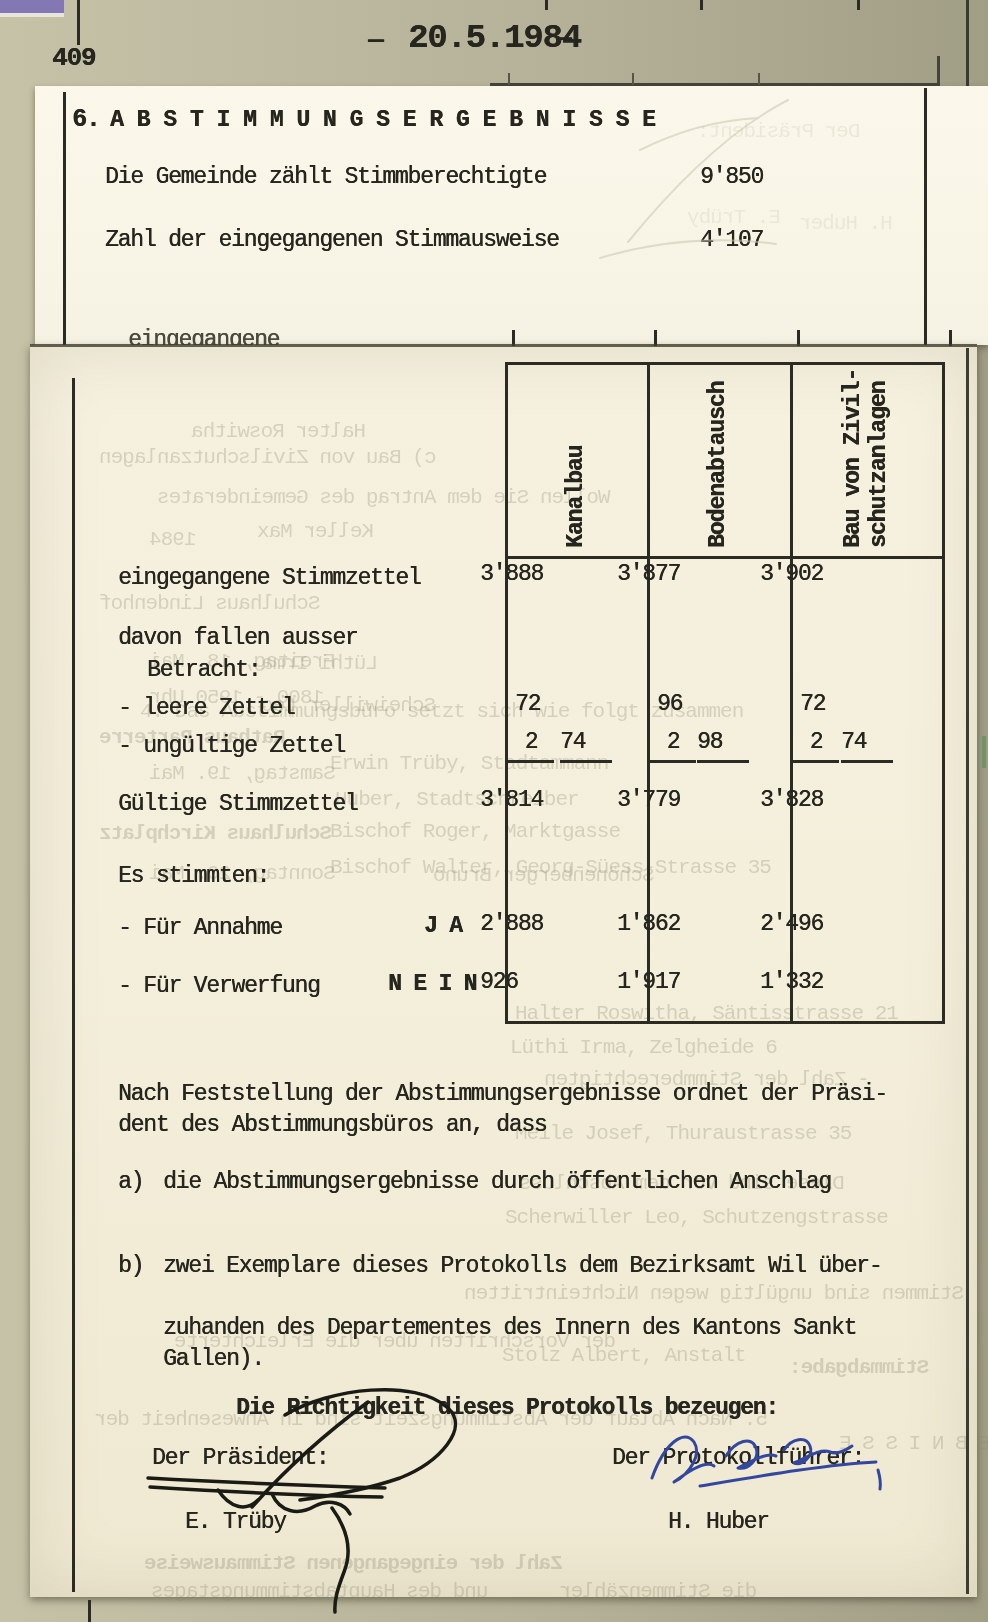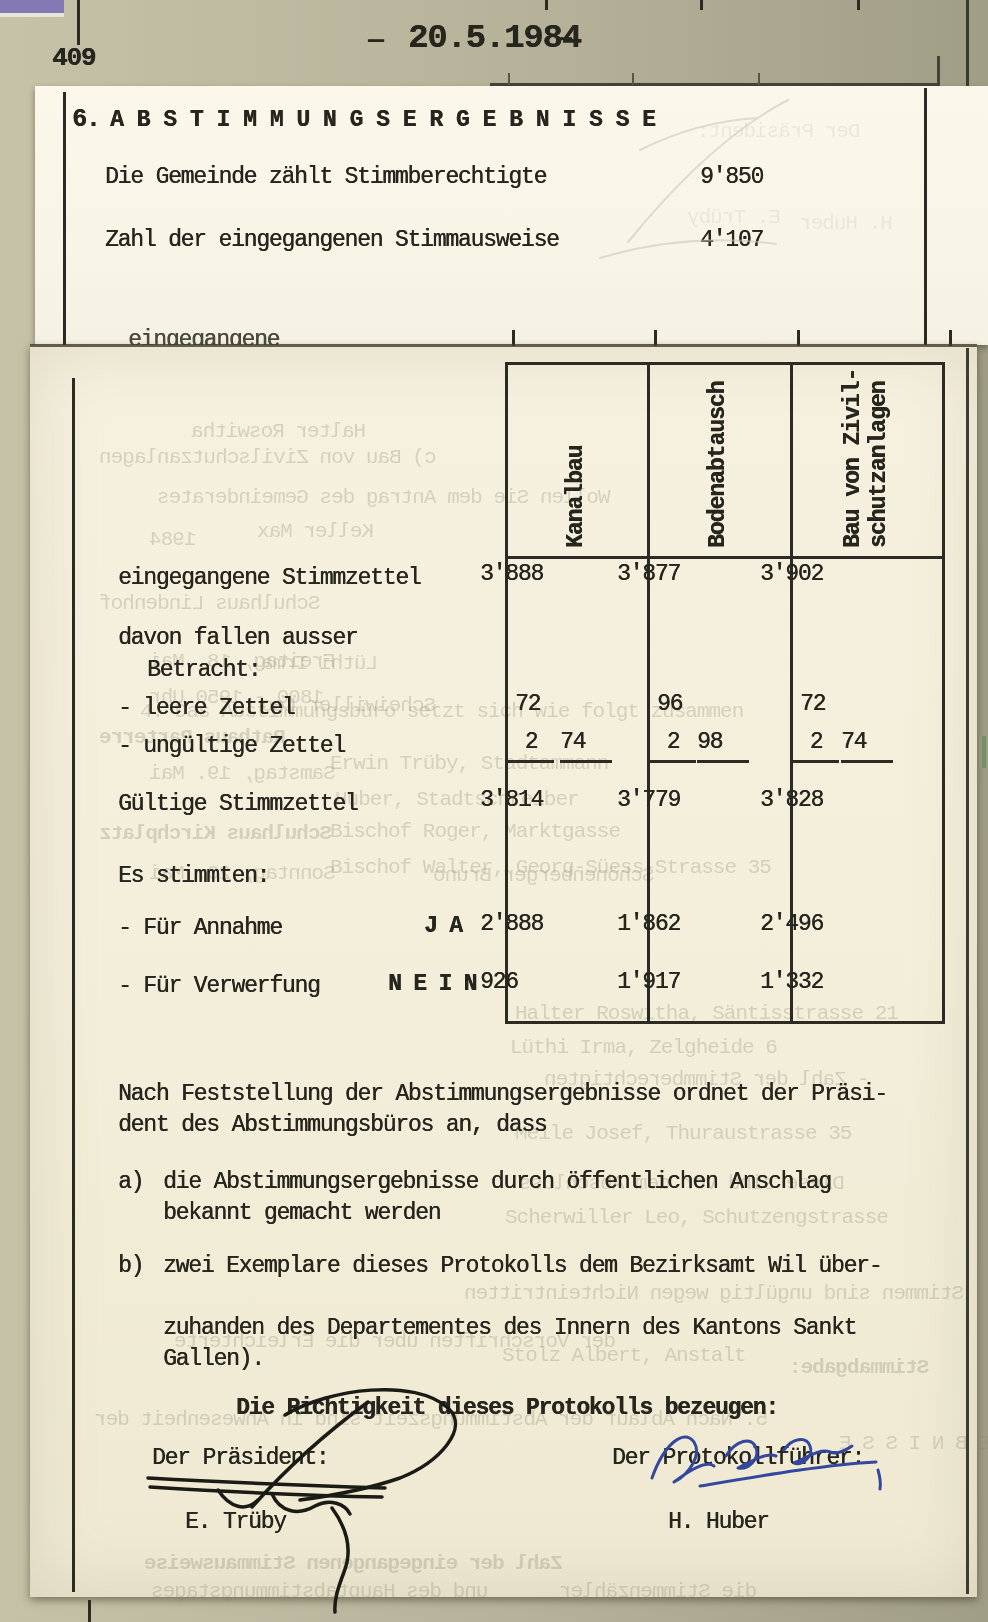--- a/index.html
+++ b/index.html
@@ -182,21 +182,20 @@
   <div class="typed b lv4" style="left:388px;top:970px;">N E I N</div>
   <div class="typed right lv4" style="left:480px;top:968px;width:125px;">926</div>
   <div class="typed right lv4" style="left:617px;top:968px;width:125px;">1'917</div>
   <div class="typed right lv4" style="left:760px;top:968px;width:125px;">1'332</div>
 
   <div class="typed lv4" style="left:118px;top:1080px;">Nach Feststellung der Abstimmungsergebnisse ordnet der Präsi-</div>
   <div class="typed lv4" style="left:118px;top:1111px;">dent des Abstimmungsbüros an, dass</div>
 
   <div class="typed lv4" style="left:118px;top:1168px;">a)</div>
   <div class="typed lv4" style="left:163px;top:1168px;">die Abstimmungsergebnisse durch öffentlichen Anschlag</div>
-  <div class="typed lv4" style="left:163px;top:1199px;">bekannt gemacht werden</div>
 
   <div class="typed lv4" style="left:118px;top:1252px;">b)</div>
   <div class="typed lv4" style="left:163px;top:1252px;">zwei Exemplare dieses Protokolls dem Bezirksamt Wil über-</div>
   <div class="typed lv4" style="left:163px;top:1314px;">zuhanden des Departementes des Innern des Kantons Sankt</div>
   <div class="typed lv4" style="left:163px;top:1345px;">Gallen).</div>
 
   <div class="typed b lv4" style="left:236px;top:1394px;">Die Richtigkeit dieses Protokolls bezeugen:</div>
   <div class="typed lv4" style="left:152px;top:1444px;">Der Präsident:</div>
   <div class="typed lv4" style="left:612px;top:1444px;">Der Protokollführer:</div>
   <div class="typed lv4" style="left:185px;top:1508px;">E. Trüby</div>

